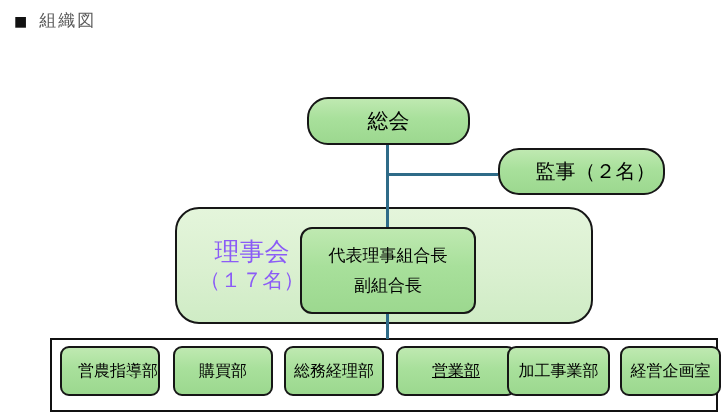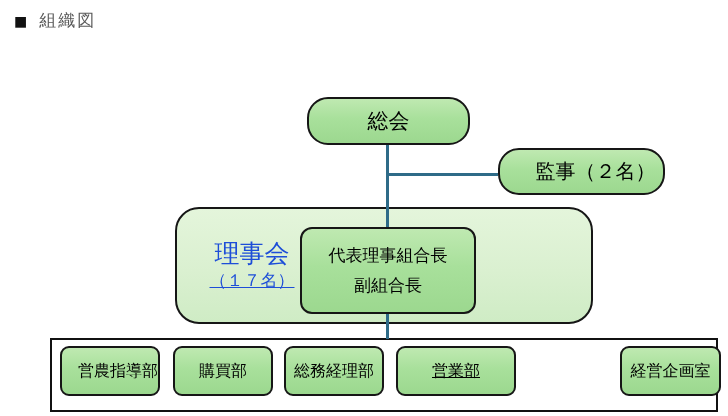--- a/index.html
+++ b/index.html
@@ -60,26 +60,26 @@
     z-index: 1;
   }
   .board-label {
     position: absolute;
     left: 197px; top: 207px;
     width: 110px; height: 117px;
     display: flex;
     flex-direction: column;
     align-items: center;
     justify-content: center;
-    color: #1d4ed8;
+    color: #8b5cf6;
     z-index: 2;
     white-space: nowrap;
   }
   .board-label .board-name  { font-size: 25px; line-height: 1.2; }
-  .board-label .board-count { font-size: 17px; line-height: 1.3; text-decoration: underline; }
+  .board-label .board-count { font-size: 21px; line-height: 1.3; }
 
   .node-leader {
     left: 300px; top: 227px;
     width: 176px; height: 87px;
     border-radius: 12px;
     font-size: 17px;
     flex-direction: column;
     z-index: 3;
   }
   .node-leader .line1 { line-height: 1.0; margin-bottom: 13px; }
@@ -152,17 +152,20 @@
   </div>
   <div class="node dept dept-2">
     <span>購買部</span>
   </div>
   <div class="node dept dept-3">
     <span>総務経理部</span>
   </div>
   <div class="node dept dept-4">
     <span>営業部</span>
   </div>
+  <div class="node dept dept-5">
+    <span>加工事業部</span>
+  </div>
   <div class="node dept dept-6">
     <span>経営企画室</span>
   </div>
 
 </div>
 
 </body></html>

